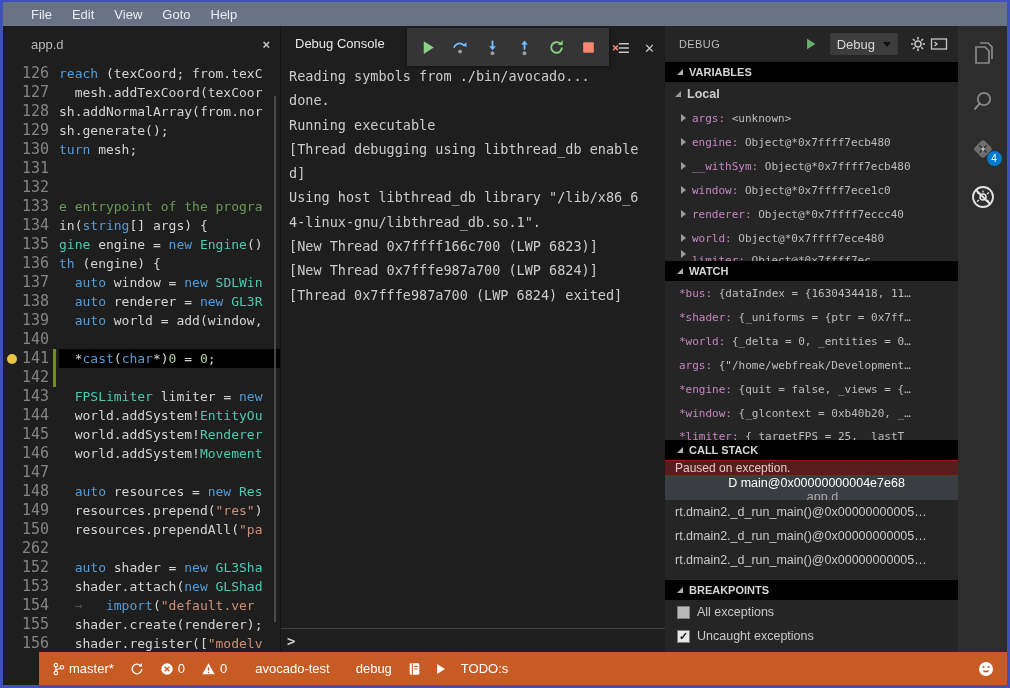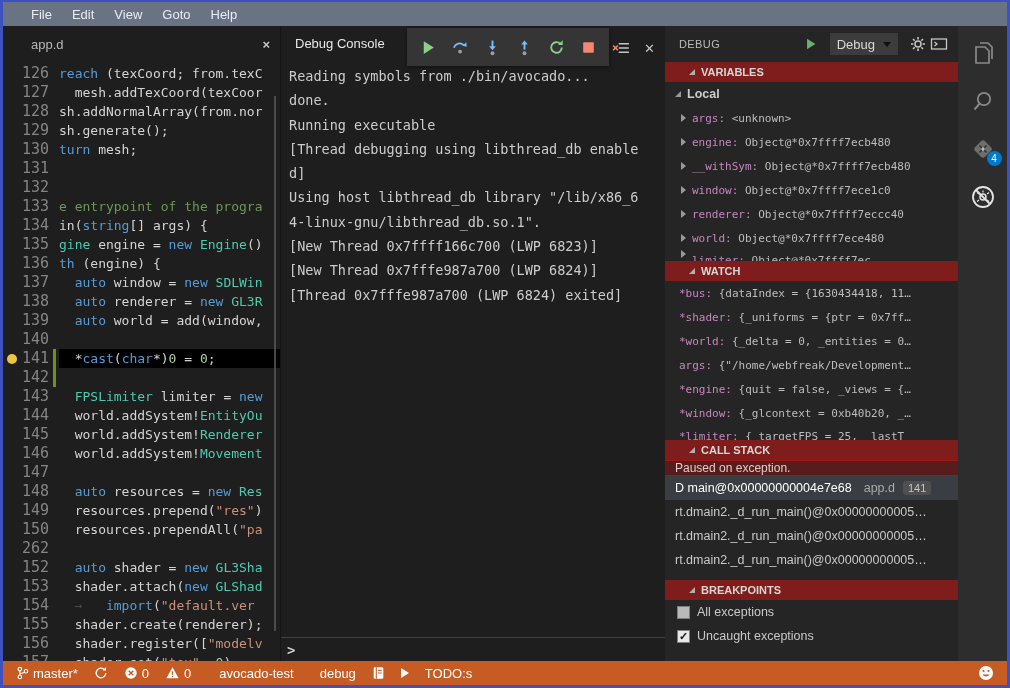--- a/index.html
+++ b/index.html
@@ -54,58 +54,58 @@
   #console-prompt { color:#cfcfcf; font-family:"DejaVu Sans Mono", monospace; font-size:14px; font-weight:bold; padding-left:6px; }
 
   
   #sidebar { width:293px; flex:none; background:#252526; display:flex; flex-direction:column; overflow:hidden; color:#cccccc; }
   #sidebar-header { height:36px; flex:none; display:flex; align-items:center; padding:0 8px 0 14px; }
   #sidebar-title { font-size:11px; color:#bbbbbb; letter-spacing:.4px; flex:1; }
   #launch-select { background:#3c3c3c; height:22px; display:flex; align-items:center; gap:8px;
                    padding:0 7px; margin:0 10px 0 12px; cursor:pointer; }
   #launch-select span { color:#d8d8d8; font-size:13px; }
   .caret-down { width:0; height:0; border-left:4px solid transparent; border-right:4px solid transparent; border-top:5px solid #111; }
-  .section-header { height:20px; flex:none; background:#7f1d1d; display:flex; align-items:center;
-                    padding-left:24px; gap:6px; font-size:11px; font-weight:bold; color:#d6d6d6; }
+  .section-header { height:20px; flex:none; background:#000000; display:flex; align-items:center;
+                    padding-left:12px; gap:6px; font-size:11px; font-weight:bold; color:#d6d6d6; }
   .tri-se { width:0; height:0; border-bottom:6px solid #b0b0b0; border-left:6px solid transparent; }
   .scope-row { height:24px; display:flex; align-items:center; padding-left:10px; gap:6px;
                font-size:12.5px; font-weight:bold; color:#cccccc; }
   .var-row { height:24px; display:flex; align-items:center; padding-left:16px;
              font-family:"DejaVu Sans Mono", monospace; font-size:11px; white-space:pre; overflow:hidden; }
   .var-row.clipped { height:11px; align-items:flex-start; line-height:22px; }
   .twisty { width:0; height:0; border-left:5px solid #9a9a9a; border-top:4px solid transparent;
             border-bottom:4px solid transparent; margin-right:6px; flex:none; }
   .vname { color:#c586c0; } .vval { color:#bdbdbd; }
   .watch-row { padding-left:14px; }
   .watch-row.clipped { height:15px; align-items:flex-start; line-height:24px; }
   #exception-banner { height:16px; flex:none; background:#571c1c; border-top:1px solid #a31515;
                       border-bottom:1px solid #a31515; display:flex; align-items:center;
                       padding-left:10px; font-size:12px; color:#e3caca; }
   .stack-row { height:24px; flex:none; display:flex; align-items:center; padding-left:10px;
                font-size:12.5px; color:#c8c8c8; white-space:pre; overflow:hidden; }
-  .stack-row.selected { background:#3a3d41; color:#ffffff; }
+  .stack-row.selected { background:#3a3d41; color:#ffffff;flex-direction:column; }
   .stack-file { color:#a9a9a9; margin-left:12px; }
   .stack-line-badge { background:#4f4f4f; color:#c5c5c5; font-size:11px; border-radius:3px;
                       padding:1px 5px; margin-left:8px; }
   .bp-row { height:24px; display:flex; align-items:center; padding-left:12px; gap:7px; font-size:12.5px; color:#c8c8c8; }
   .checkbox { width:13px; height:13px; background:#b9b9b9; border:1px solid #7d7d7d; flex:none;
               display:flex; align-items:center; justify-content:center; font-size:11px; color:#1a1a1a; }
   .checkbox.checked { background:#e8e8e8; font-weight:bold; }
 
   
   #activitybar { width:49px; flex:none; background:#2d2d2d; display:flex; flex-direction:column;
                  align-items:center; padding-top:14px; gap:22px; }
   .act-icon { position:relative; width:26px; height:26px; display:flex; align-items:center; justify-content:center; cursor:pointer; }
   .act-badge { position:absolute; right:-6px; bottom:-4px; background:#007acc; color:#fff;
                font-size:10px; border-radius:50%; width:15px; height:15px; display:flex;
                align-items:center; justify-content:center; }
 
   
-  #statusbar { height:24px; flex:none; background:#c65c23; display:flex; align-items:center;
-               color:#ffffff; font-size:13px; padding:0 8px; gap:6px; }
+  #statusbar { height:33px; flex:none; background:#c65c23; display:flex; align-items:center;
+               color:#ffffff; font-size:13px; padding:0 8px; gap:6px;margin-left:36px; }
   .sb-item { display:flex; align-items:center; gap:4px; padding:0 5px; height:100%; cursor:pointer; }
   .sb-spacer { flex:1; }
   .play-tri { width:0; height:0; border-left:8px solid #fff; border-top:5px solid transparent; border-bottom:5px solid transparent; }
 </style>
 </head>
 <body>
 
 <div id="window">
 
   <div id="menubar">

